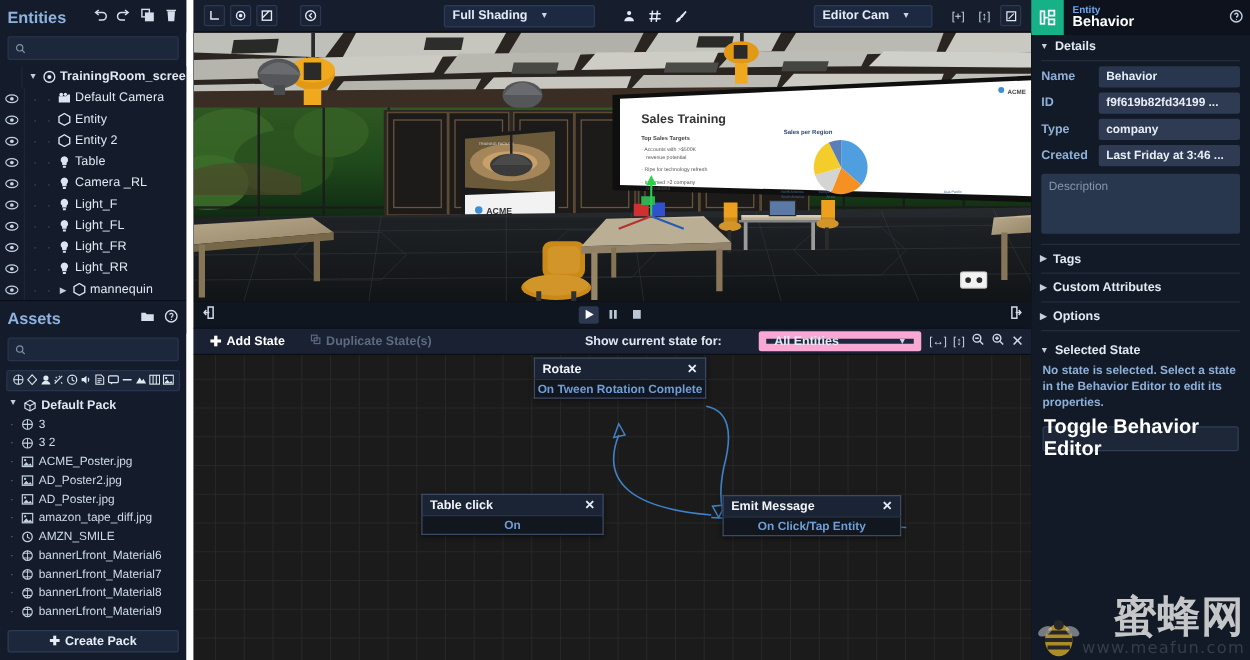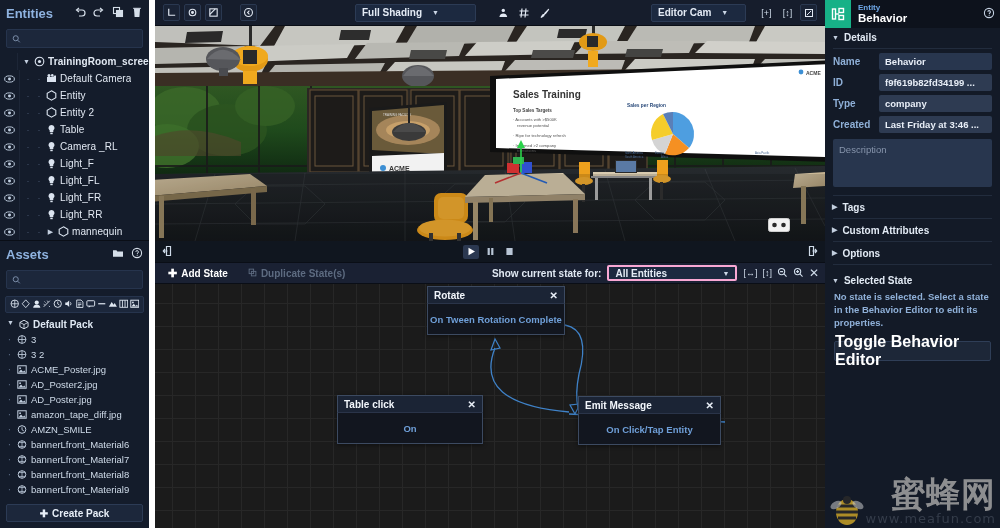--- a/index.html
+++ b/index.html
@@ -113,42 +113,42 @@
     padding: 0 6px; gap: 6px; border-top: 1px solid #0a0e16; border-bottom: 1px solid #0a0e16;
   }
   .be-btn {
     height: 16px; padding: 0 7px; border-radius: 2px; font-size: 10px;
     font-weight: bold; display: flex; align-items: center; gap: 4px; cursor: pointer;
   }
   .be-btn.primary { color: #fff; }
   .be-btn.disabled { color: #5d6b80; text-align: center; }
   .be-label { font-size: 10px; color: #e0e8f2; font-weight: bold; }
   .be-dd {
-    height: 16px; width: 130px; background: #1c2940; border: 2px solid #f9a8d4;
+    height: 16px; width: 130px; background: #1c2940; border: 6px solid #f9a8d4;
     border-radius: 2px; display: flex; align-items: center; justify-content: space-between;
-    padding: 0 6px; color: #e4ebf5; font-size: 10px; font-weight: bold; cursor: pointer;
+    padding: 0 6px; color: #e4ebf5; font-size: 10px; font-weight: bold; cursor: pointer; margin-left: 24px;
   }
   .be-right { margin-left: auto; display: flex; align-items: center; gap: 5px; }
   .be-ic { color: #cfdbe9; font-size: 11px; cursor: pointer; }
 
   .graph { flex: 1; position: relative; background: #1b1b1b; overflow: hidden; }
   .grid-bg { position: absolute; inset: 0;
     background-image: linear-gradient(to right, #272727 1px, transparent 1px),
                       linear-gradient(to bottom, #272727 1px, transparent 1px);
     background-size: 23px 23px; background-position: -6px -4px; }
   .node { position: absolute; border-radius: 2px; box-shadow: 0 1px 4px rgba(0,0,0,.5); }
   .node-head {
     height: 17px; background: #1b2435; display: flex; align-items: center;
     padding: 0 6px; color: #f2f6fb; font-size: 10px; font-weight: bold;
     border: 1px solid #3c4a61; border-bottom: none;
   }
   .node-head .x { margin-left: auto; font-size: 10px; color: #e8eef6; cursor: pointer; }
   .node-body {
     background: #12161f; border: 1px solid #3c4a61; border-top: 1px solid #2a3449;
-    height: 32px; display: flex; align-items: center; justify-content: center;
+    height: 16px; display: flex; align-items: center; justify-content: center;
     color: #6f9fd8; font-size: 9.5px; font-weight: bold;
   }
 
   
   .right-panel { width: 175px; background: #131a27; display: flex; flex-direction: column; }
   .rp-header { height: 28px; background: #0d121c; display: flex; align-items: center; }
   .rp-logo { width: 26px; height: 28px; background: #17b187; display: flex; align-items: center; justify-content: center; }
   .rp-titles { flex: 1; padding-left: 7px; line-height: 1.05; }
   .rp-kind { font-size: 8px; color: #6fa8e8; font-weight: bold; }
   .rp-name { font-size: 11.5px; color: #fff; font-weight: bold; }
@@ -179,21 +179,21 @@
     margin: 4px 9px; height: 20px; background: #1d2738; border: 1px solid #2f3e57;
     border-radius: 2px; display: flex; align-items: center; justify-content: center;
     color: #fff; font-size: 16px; font-weight: bold; cursor: pointer;
   }
 
   
   .watermark {
     position: absolute; right: 4px; bottom: 2px; display: flex; align-items: flex-end;
     gap: 2px; pointer-events: none; opacity: 0.85;
   }
-  .wm-cn { font-size: 34px; color: #a3a3a3; font-weight: bold; letter-spacing: 1px;
+  .wm-cn { font-size: 34px; color: #e5e5e5; font-weight: bold; letter-spacing: 1px;
     font-family: "DejaVu Sans", sans-serif; line-height: 1; }
   .wm-url { font-size: 13px; color: #3a4250; letter-spacing: 1px; font-family: "DejaVu Sans", sans-serif; }
   .wm-right { display: flex; flex-direction: column; align-items: flex-end; }
 </style>
 </head>
 <body>
 
 <div id="app">
 
   <div class="left-panel">

